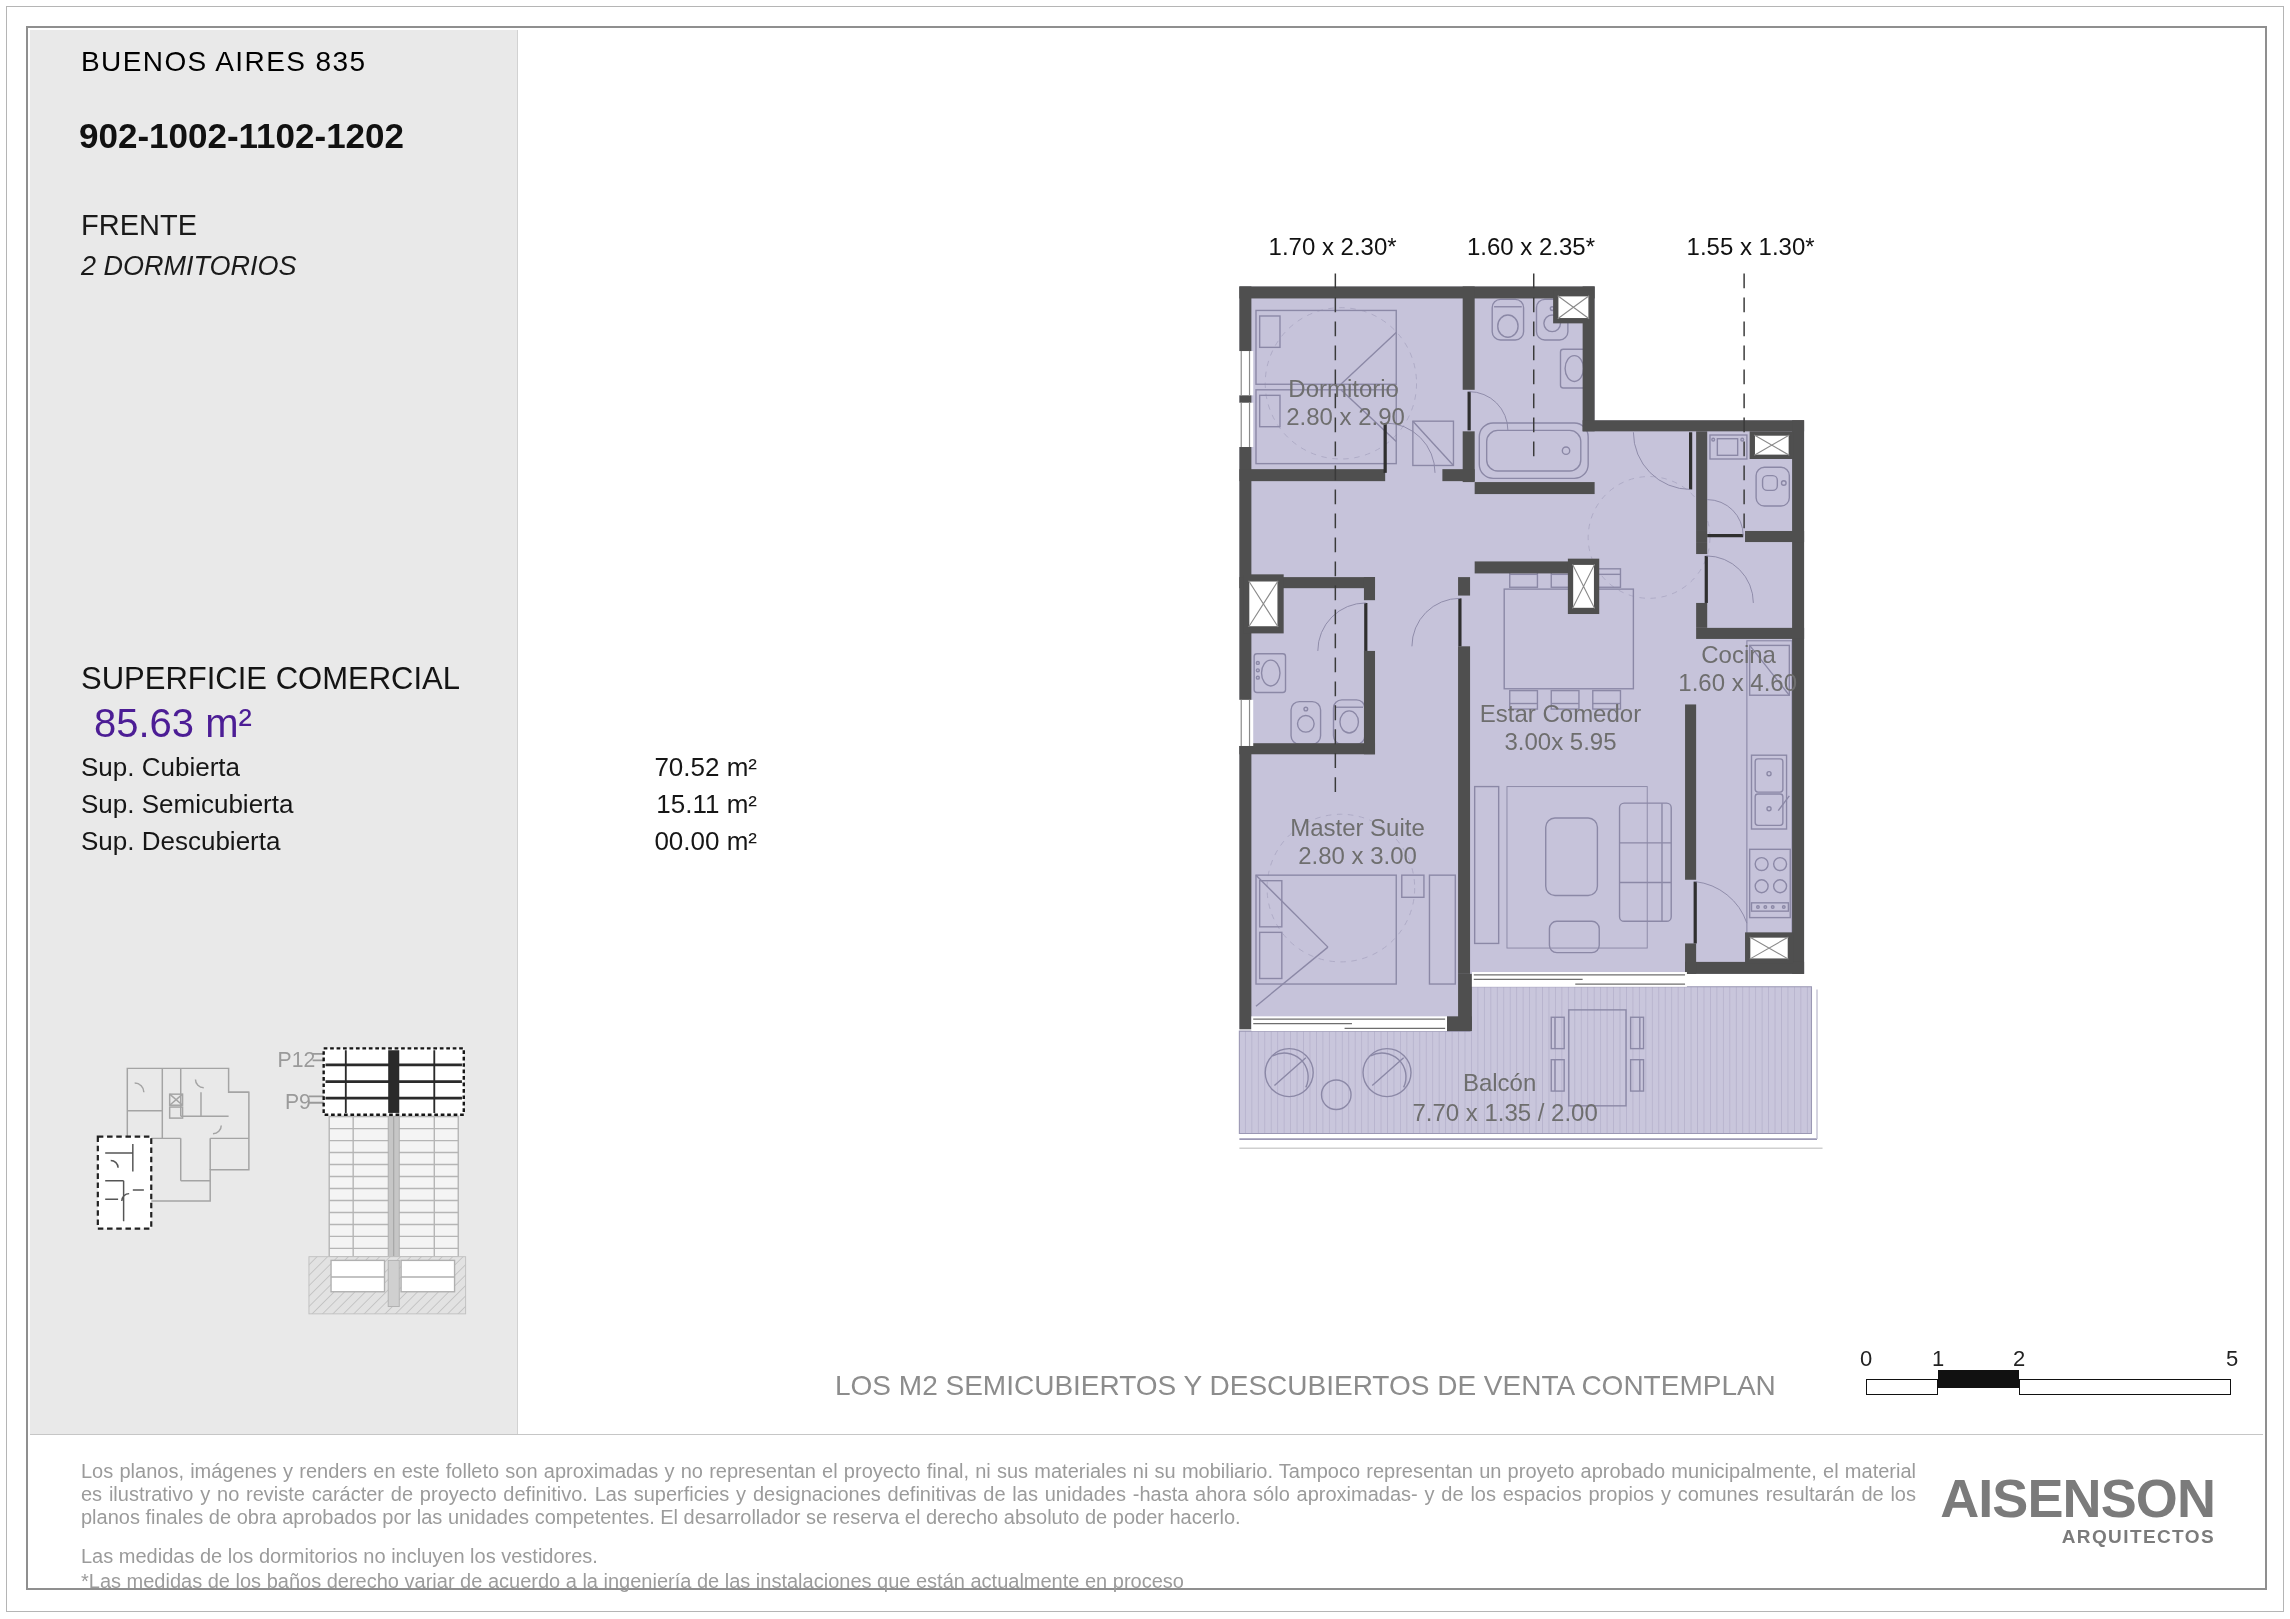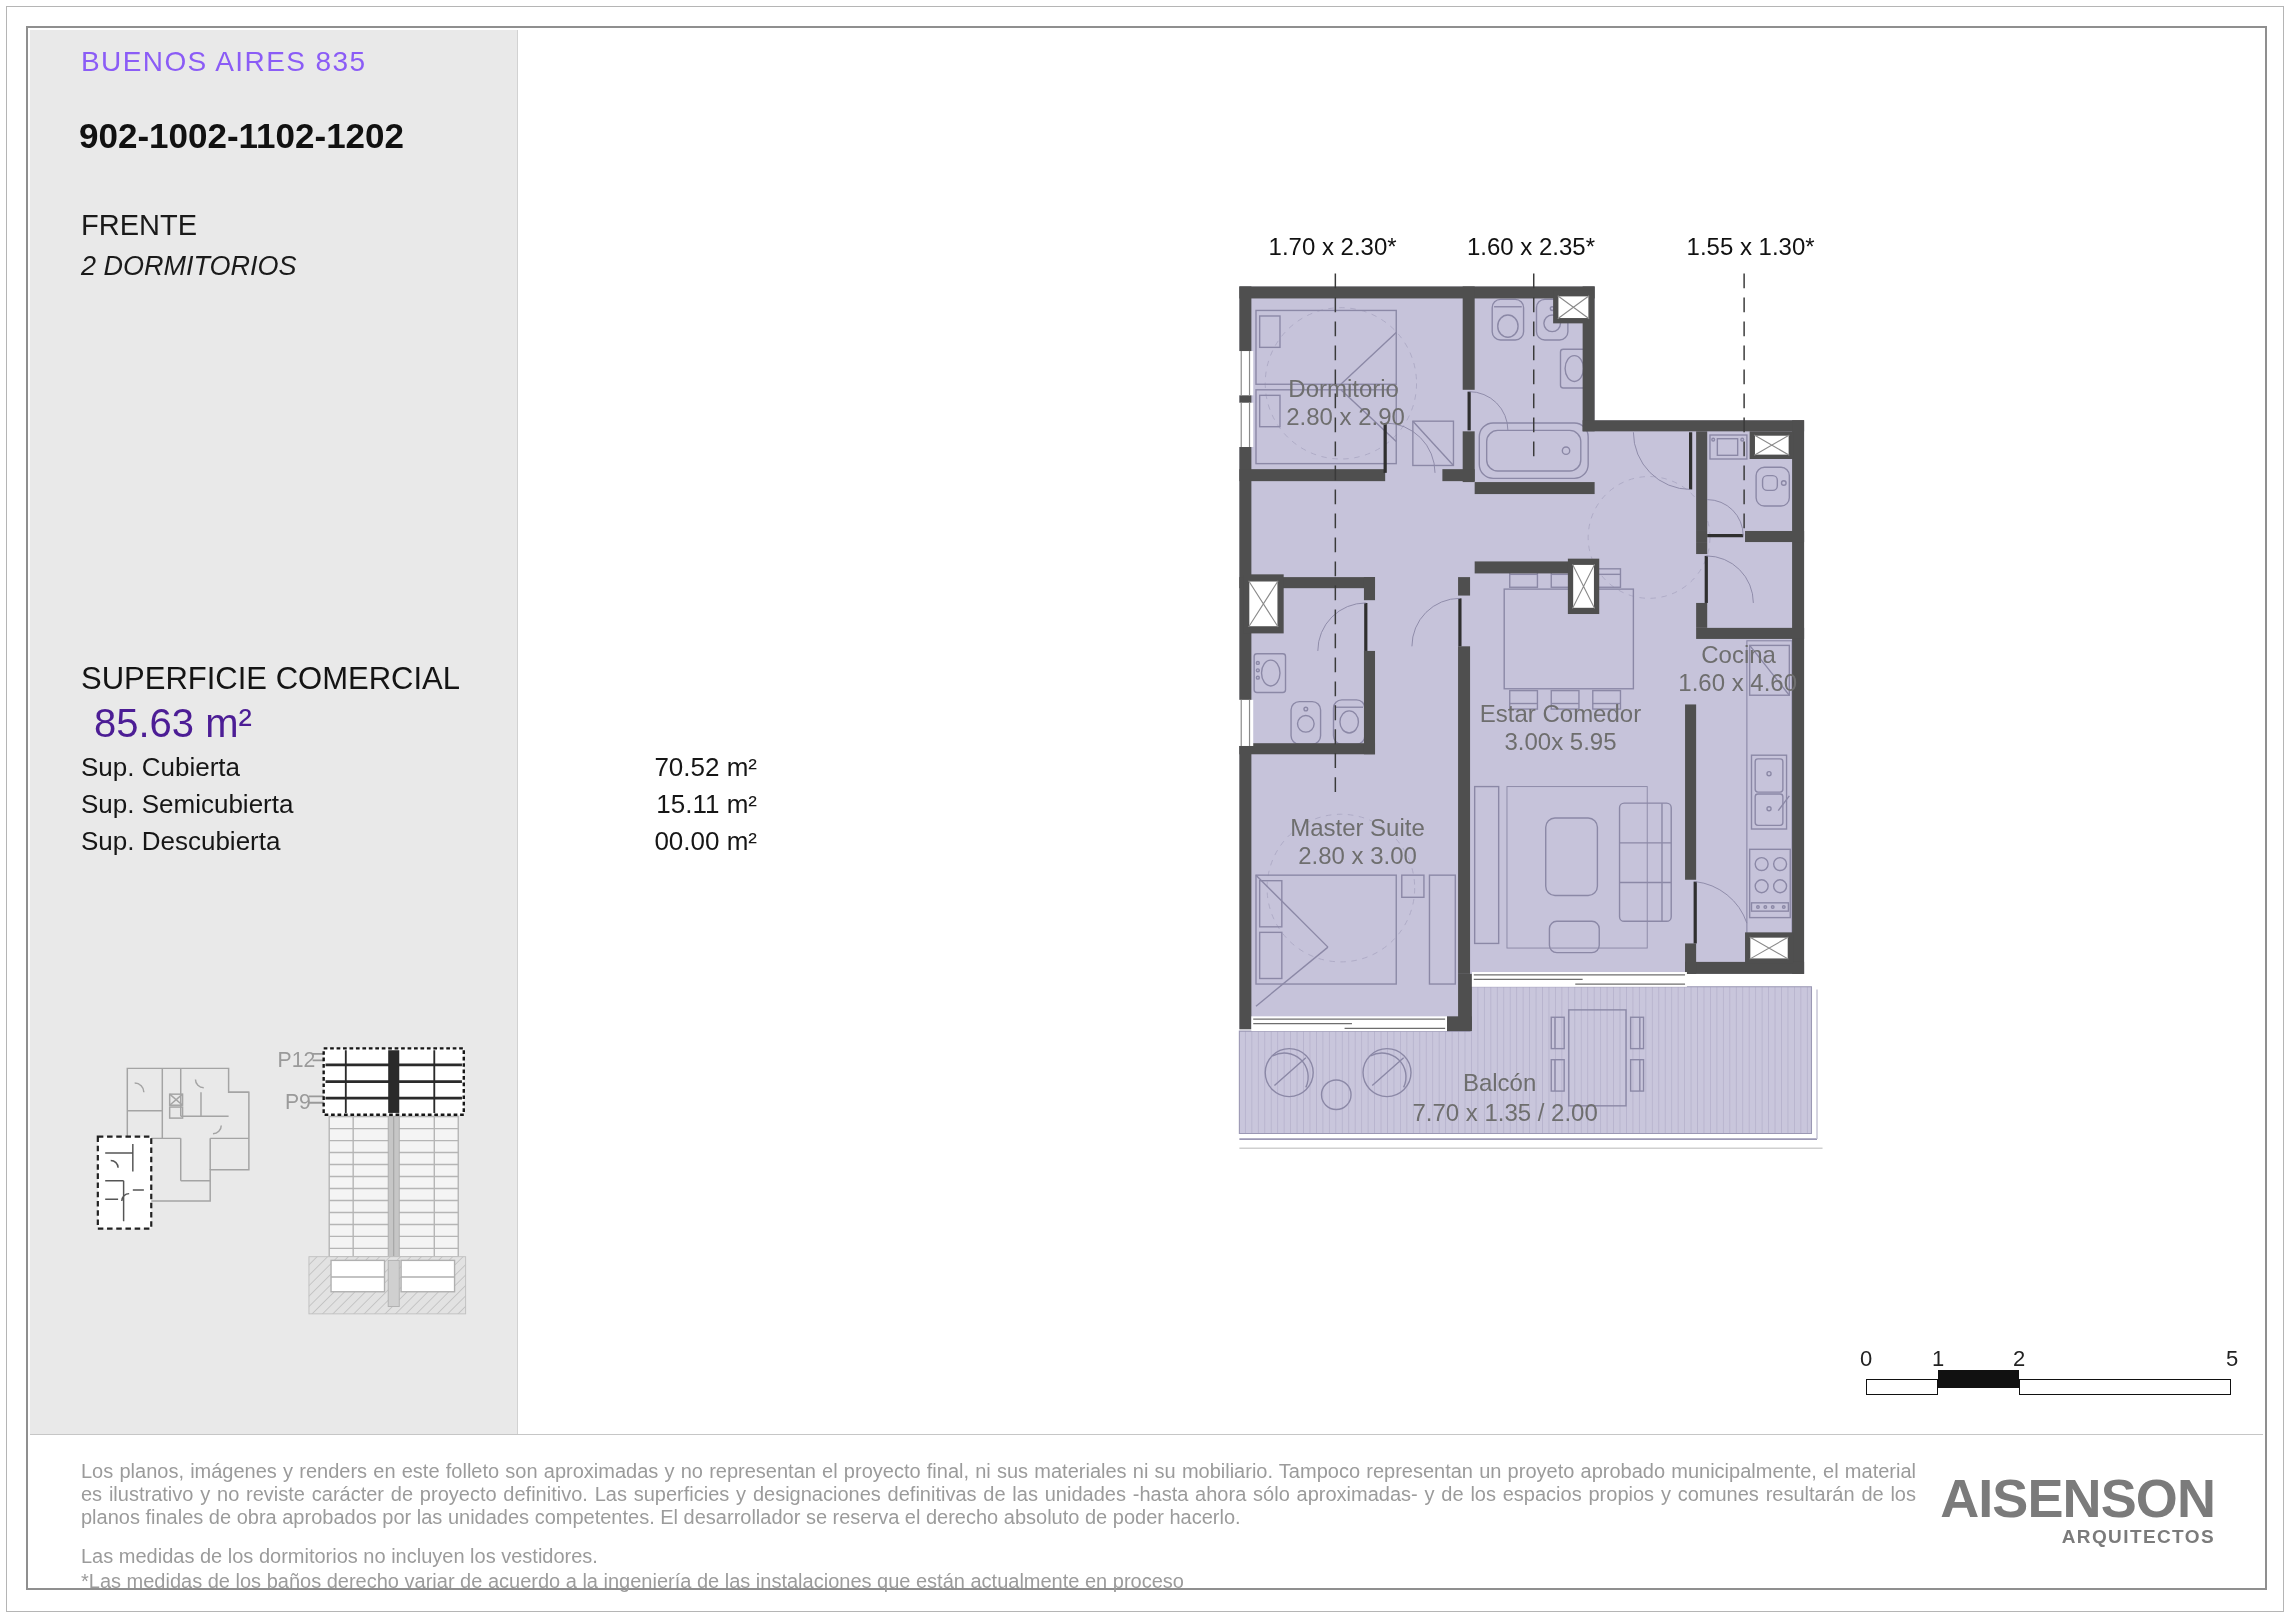--- a/index.html
+++ b/index.html
@@ -3,21 +3,21 @@
 <meta charset="utf-8">
 <style>
   html,body{margin:0;padding:0;background:#fff;}
   body{width:2291px;height:1620px;position:relative;font-family:"Liberation Sans", sans-serif;overflow:hidden;}
   .abs{position:absolute;}
   
   .page-outer-border{left:5.5px;top:5.5px;width:2276px;height:1604px;border:1.8px solid #b5b5b5;}
   .page-frame{left:26px;top:26px;width:2237px;height:1560px;border:2.8px solid #8f8f8f;}
   
   .sidebar{left:30px;top:30px;width:487px;height:1404px;background:#e9e9e9;border-right:0.9px solid #d2d2d2;border-bottom:0.9px solid #cfcfcf;}
-  .hdr-project{left:81px;top:46px;font-size:28px;color:#8b5cf6;letter-spacing:1.4px;}
+  .hdr-project{left:81px;top:46px;font-size:28px;color:#000000;letter-spacing:1.4px;}
   .hdr-units{left:79px;top:116px;font-size:35px;font-weight:bold;color:#111;}
   .hdr-orient{left:81px;top:209px;font-size:29px;color:#1a1a1a;}
   .hdr-typ{left:81px;top:251px;font-size:27px;color:#1a1a1a;font-style:italic;}
   .sup-title{left:81px;top:661px;font-size:31px;color:#141414;}
   .sup-total{left:94px;top:701px;font-size:40px;color:#4c1d95;}
   .sup-table{left:81px;top:749px;width:676px;font-size:26px;color:#161616;}
   .sup-row{display:flex;justify-content:space-between;line-height:37px;}
   
   .plan-wrap{left:1232px;top:194px;width:609px;height:960px;}
   
@@ -444,20 +444,21 @@
     <text x="549" y="508">Cocina</text>
     <text x="548" y="538">1.60 x 4.60</text>
     <text x="136" y="696">Master Suite</text>
     <text x="136" y="726">2.80 x 3.00</text>
     <text x="290" y="972">Balcón</text>
     <text x="296" y="1004">7.70 x 1.35 / 2.00</text>
   </g>
 </svg>
 
 <div class="abs note">
+  <div>LOS M2 SEMICUBIERTOS Y DESCUBIERTOS DE VENTA CONTEMPLAN</div>
 </div>
 
 <div class="abs scalebar">
   <span class="sb-num" style="left:11px;">0</span>
   <span class="sb-num" style="left:83px;">1</span>
   <span class="sb-num" style="left:164px;">2</span>
   <span class="sb-num" style="left:377px;">5</span>
   <span class="sb-seg sb-white" style="left:11px;width:72px;"></span>
   <span class="sb-seg sb-black" style="left:83px;width:81px;"></span>
   <span class="sb-seg sb-white" style="left:164px;width:212px;"></span>

